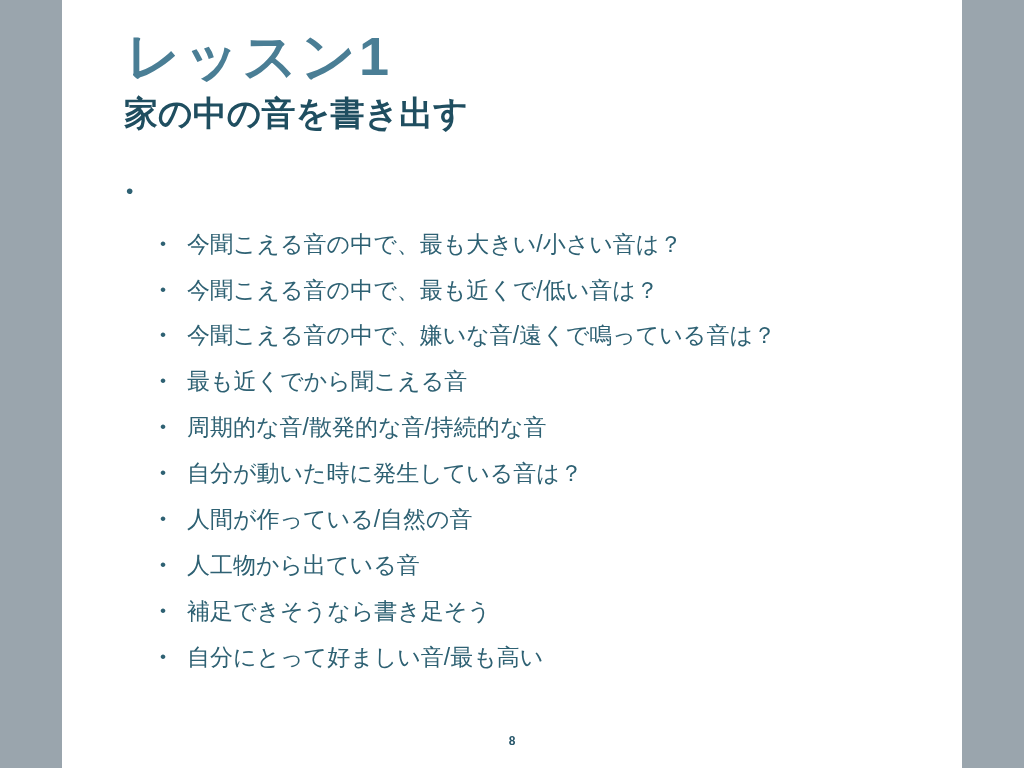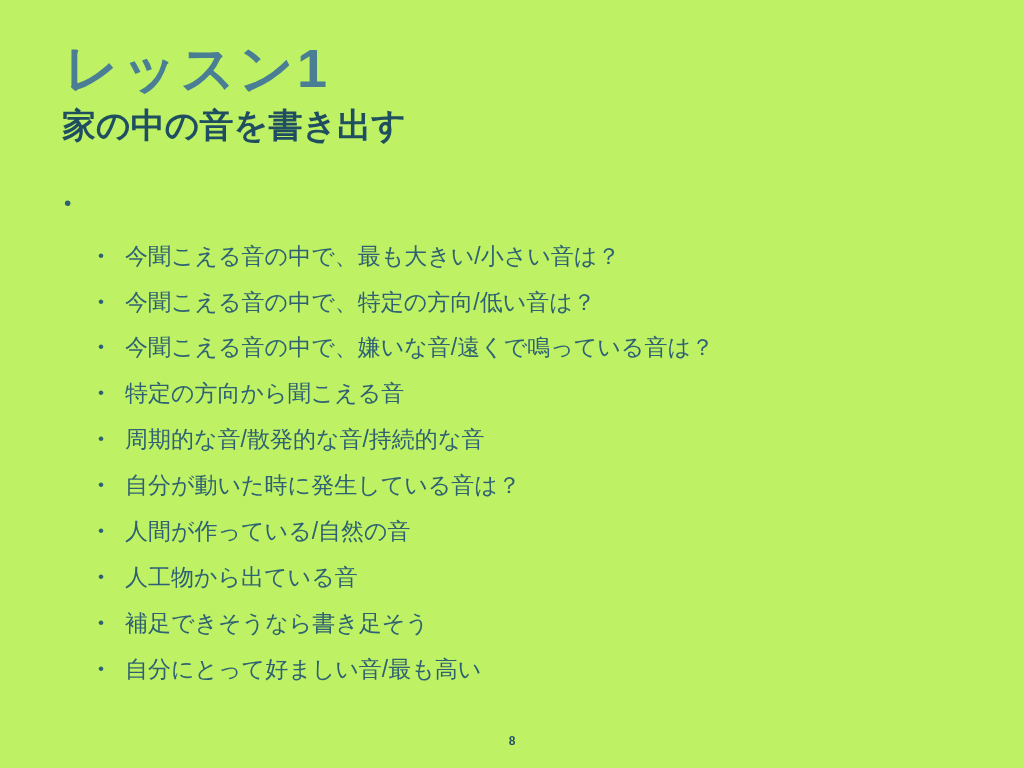--- a/index.html
+++ b/index.html
@@ -1,23 +1,23 @@
 <!DOCTYPE html>
 <html><head>
 <meta charset="utf-8">
 <style>
   html,body { margin:0; padding:0; background:#9aa5ad; }
   .slide {
     position:relative;
-    width:1024px; height:768px;
+    width:900px; height:768px;
     margin:0 auto;
-    background:#bef264;
+    background:#ffffff;
     font-family:"Liberation Sans", sans-serif;
     box-sizing:border-box;
-    padding:40px 56px 0 64px;
+    padding:28px 56px 0 64px;
     overflow:hidden;
   }
   .title {
     margin:0;
     font-size:54px;
     line-height:1.05;
     font-weight:bold;
     letter-spacing:3px;
     color:#4a7e95;
   }
@@ -69,29 +69,29 @@
   <div class="bullets" id="bullet-list">
       <div class="row lvl1">
         <span class="marker">•</span>
       </div>
       <div class="row lvl2">
         <span class="marker">•</span>
         <span class="text"><span>今聞こえる音の中で、</span><span class="bold">最も大きい/小さい音</span><span>は？</span></span>
       </div>
       <div class="row lvl2">
         <span class="marker">•</span>
-        <span class="text"><span>今聞こえる音の中で、</span><span class="bold">特定の方向/低い音</span><span>は？</span></span>
+        <span class="text"><span>今聞こえる音の中で、</span><span class="bold">最も近くで/低い音</span><span>は？</span></span>
       </div>
       <div class="row lvl2">
         <span class="marker">•</span>
         <span class="text"><span>今聞こえる音の中で、</span><span class="bold">嫌いな音/遠くで鳴っている音</span><span>は？</span></span>
       </div>
       <div class="row lvl2">
         <span class="marker">•</span>
-        <span class="text"><span class="bold">特定の方向</span><span>から聞こえる音</span></span>
+        <span class="text"><span class="bold">最も近くで</span><span>から聞こえる音</span></span>
       </div>
       <div class="row lvl2">
         <span class="marker">•</span>
         <span class="text"><span class="bold">周期的</span><span>な音</span><span class="bold">/散発的</span><span>な音</span><span class="bold">/持続的</span><span>な音</span></span>
       </div>
       <div class="row lvl2">
         <span class="marker">•</span>
         <span class="text"><span>自分が動いた時に発生している音は？</span></span>
       </div>
       <div class="row lvl2">

